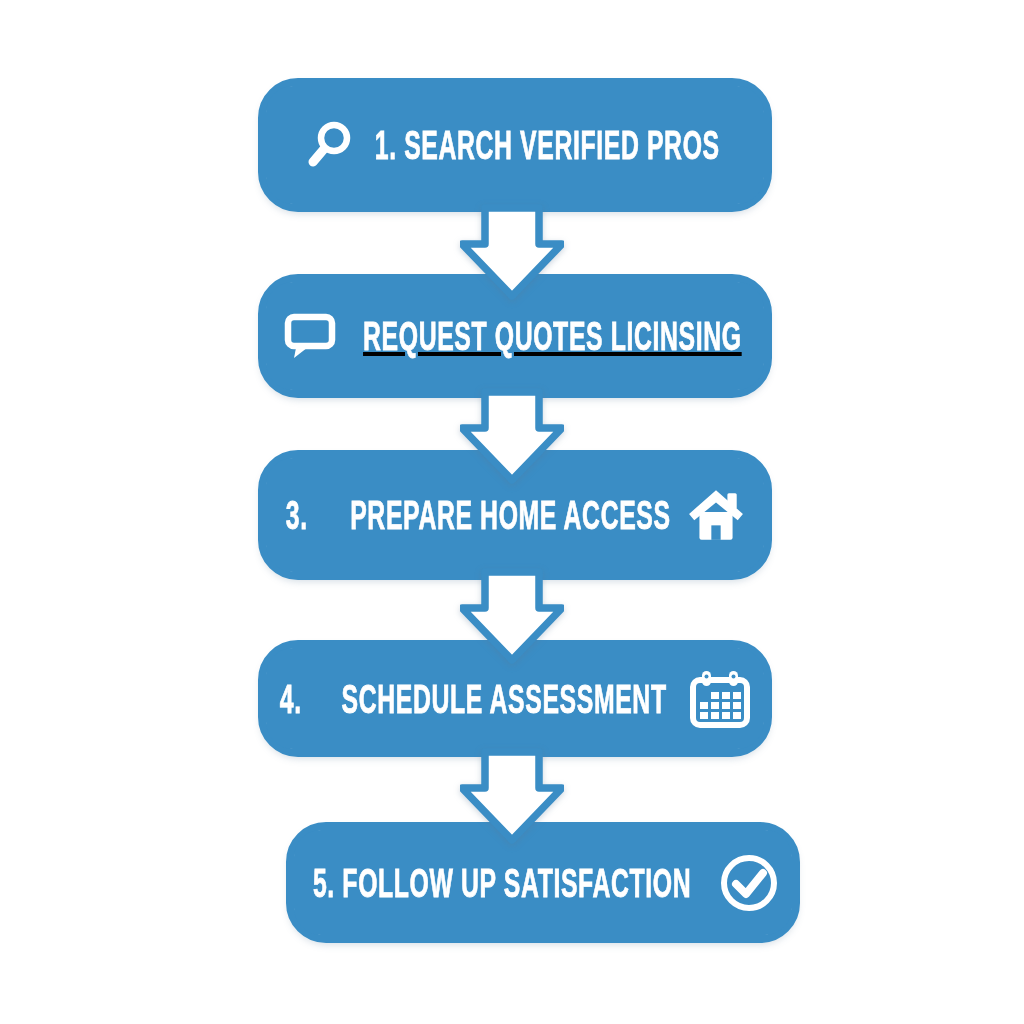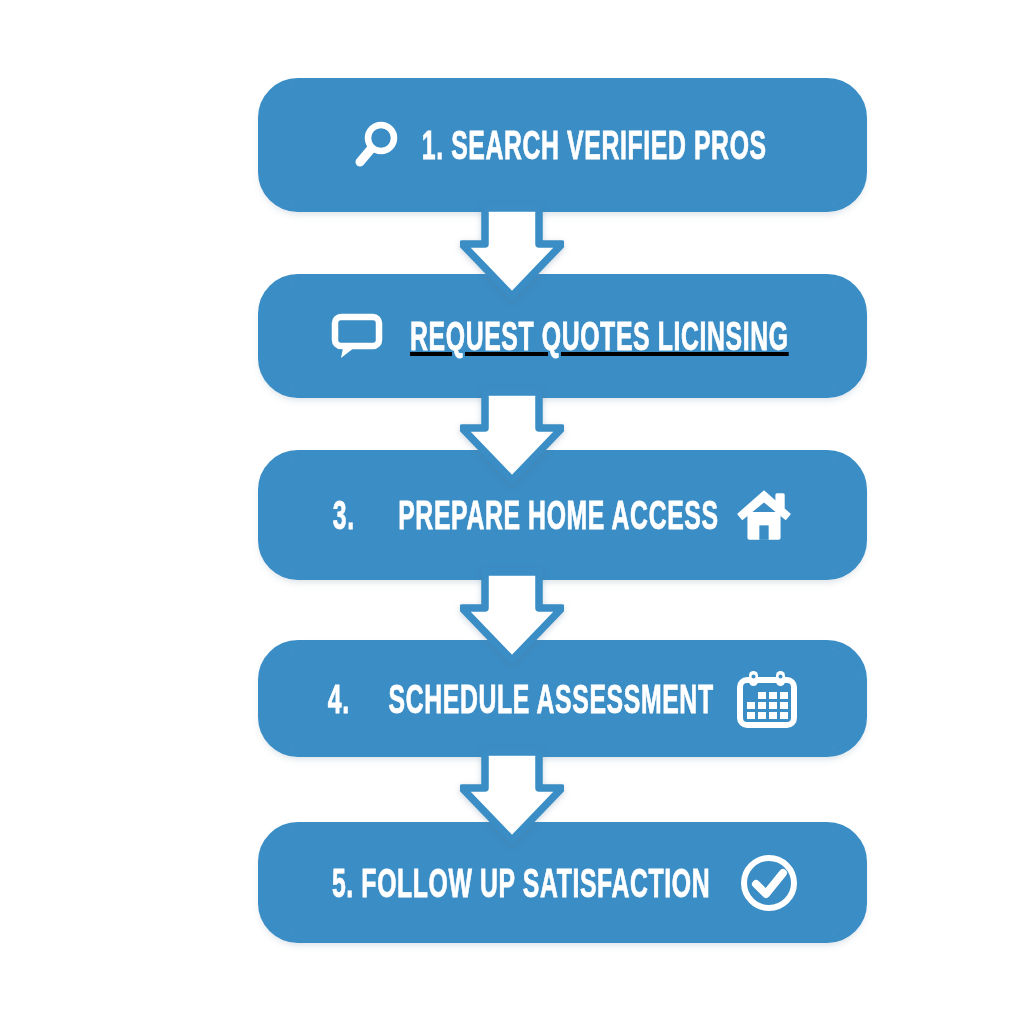--- a/index.html
+++ b/index.html
@@ -4,34 +4,34 @@
 <style>
   :root { --blue:#3A8DC5; --white:#FFFFFF; }
   html,body { margin:0; padding:0; background:#fff; }
   .canvas {
     position:relative; width:1024px; height:1024px; background:var(--white);
     font-family:"Liberation Sans", sans-serif; overflow:hidden;
   }
 
   
   .box {
-    position:absolute; left:258px; width:609px; box-sizing:border-box;
+    position:absolute; left:258px; width:514px; box-sizing:border-box;
     background:var(--white); border:8px solid var(--blue); border-radius:40px;
     z-index:1;
     box-shadow:0 4px 7px -2px rgba(100,130,160,.25);
   }
   .box-inner {
     height:100%; background:var(--blue); border-radius:27px;
     display:flex; align-items:center; justify-content:center;
   }
   .box1 { top:78px;  height:134px; }
   .box2 { top:274px; height:124px;text-decoration:underline; }
   .box3 { top:450px; height:130px; }
   .box4 { top:640px; height:117px; }
-  .box5 { top:822px; height:121px; }
+  .box5 { top:822px; height:121px;margin-left:28px; }
 
   
   .label, .num {
     color:#fff; font-weight:bold; font-size:40px; line-height:1;
     letter-spacing:1px; white-space:nowrap; transform:scaleX(0.62);
     -webkit-text-stroke:0.8px #fff;
   }
   
   .l1 { margin:0 -100px; }
   .l2 { margin:0 -110px; }

